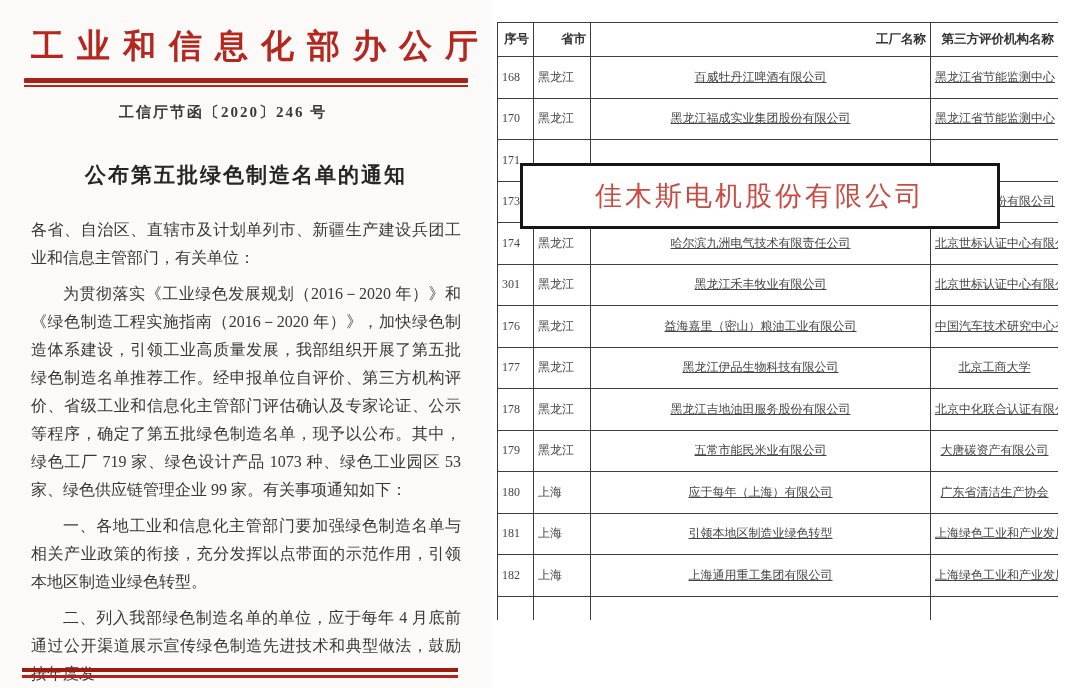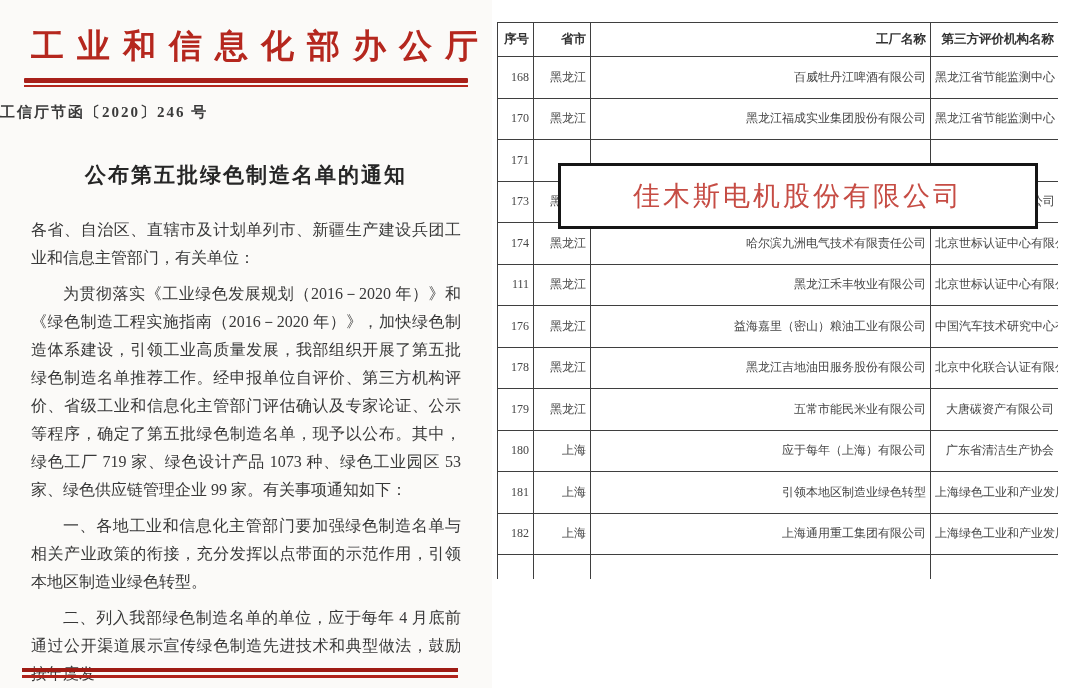--- a/index.html
+++ b/index.html
@@ -8,46 +8,46 @@
   .stage{position:relative;width:1080px;height:688px;background:#ffffff;}
 
   
   .doc{position:absolute;left:0;top:0;width:492px;height:688px;background:#fbfaf8;}
   .doc-header{margin:24px 18px 0 18px;text-align:center;
               font-size:33px;font-weight:bold;letter-spacing:13px;
               color:#b5271e;white-space:nowrap;text-indent:13px;}
   .rule-wrap{margin:9px 24px 0 24px;}
   .rule-thick{height:5px;background:#a8201a;border-radius:1px;}
   .rule-thin{height:2px;background:#b5271e;margin-top:2px;}
-  .doc-number{margin:16px 46px 0 0;text-align:left;
+  .doc-number{margin:16px 46px 0 0;text-align:center;
               font-size:15px;font-weight:bold;color:#3a3a3a;letter-spacing:2px;}
   .doc-title{margin-top:34px;text-align:center;font-size:21px;font-weight:bold;
              color:#262626;letter-spacing:2px;line-height:38px;}
   .doc-body{margin:22px 23px 0 23px;font-size:16px;color:#383838;
             text-align:justify;line-height:28px;}
   .doc-body p{margin:8px;}
   .doc-body p.indent{text-indent:2em;}
   .rule-bottom{position:absolute;left:22px;right:34px;bottom:10px;}
   .rule-bottom .rb1{height:4px;background:#9e1b14;}
   .rule-bottom .rb2{height:3px;background:#b0241c;margin-top:3px;}
 
   
   .table-wrap{position:absolute;left:497px;top:22px;width:561px;height:666px;overflow:hidden;}
   table.factory{border-collapse:collapse;table-layout:fixed;width:561px;
                 font-size:12px;color:#454545;}
   table.factory th,table.factory td{border:1.5px solid #3f3f3f;overflow:hidden;
                 white-space:nowrap;padding:0 4px;box-sizing:border-box;}
   table.factory th{height:34px;font-weight:bold;text-align:right;font-size:12.5px;color:#333;}
   table.factory td{height:41.5px;}
-  td.c-no,td.c-prov{text-align:right;}
-  td.c-factory,td.c-agency{text-align:right;padding-left:7px;}
+  td.c-no,td.c-prov{text-align:left;}
+  td.c-factory,td.c-agency{text-align:center;padding-left:7px;text-decoration:underline;}
   tr.partial td{height:24px;border-bottom:none;}
 
   
-  .highlight-box{position:absolute;left:558px;top:163px;width:480px;height:66px;
+  .highlight-box{position:absolute;left:520px;top:163px;width:480px;height:66px;
                  background:#ffffff;border:3px solid #161616;box-sizing:border-box;
                  display:flex;align-items:center;justify-content:center;
                  font-family:"Liberation Sans", sans-serif;
                  font-size:27px;letter-spacing:3px;color:#c64c44;}
 </style>
 </head>
 <body>
 
 <div class="stage">
 
@@ -119,30 +119,36 @@
             <td class="c-factory">黑龙江省金永科技开发有限公司</td>
             <td class="c-agency">赛迪顾问股份有限公司</td>
           </tr>
           <tr>
             <td class="c-no">174</td>
             <td class="c-prov">黑龙江</td>
             <td class="c-factory">哈尔滨九洲电气技术有限责任公司</td>
             <td class="c-agency">北京世标认证中心有限公司</td>
           </tr>
           <tr>
-            <td class="c-no">111</td>
+            <td class="c-no">301</td>
             <td class="c-prov">黑龙江</td>
             <td class="c-factory">黑龙江禾丰牧业有限公司</td>
             <td class="c-agency">北京世标认证中心有限公司</td>
           </tr>
           <tr>
             <td class="c-no">176</td>
             <td class="c-prov">黑龙江</td>
             <td class="c-factory">益海嘉里（密山）粮油工业有限公司</td>
             <td class="c-agency">中国汽车技术研究中心有限公司</td>
+          </tr>
+          <tr>
+            <td class="c-no">177</td>
+            <td class="c-prov">黑龙江</td>
+            <td class="c-factory">黑龙江伊品生物科技有限公司</td>
+            <td class="c-agency">北京工商大学</td>
           </tr>
           <tr>
             <td class="c-no">178</td>
             <td class="c-prov">黑龙江</td>
             <td class="c-factory">黑龙江吉地油田服务股份有限公司</td>
             <td class="c-agency">北京中化联合认证有限公司</td>
           </tr>
           <tr>
             <td class="c-no">179</td>
             <td class="c-prov">黑龙江</td>

